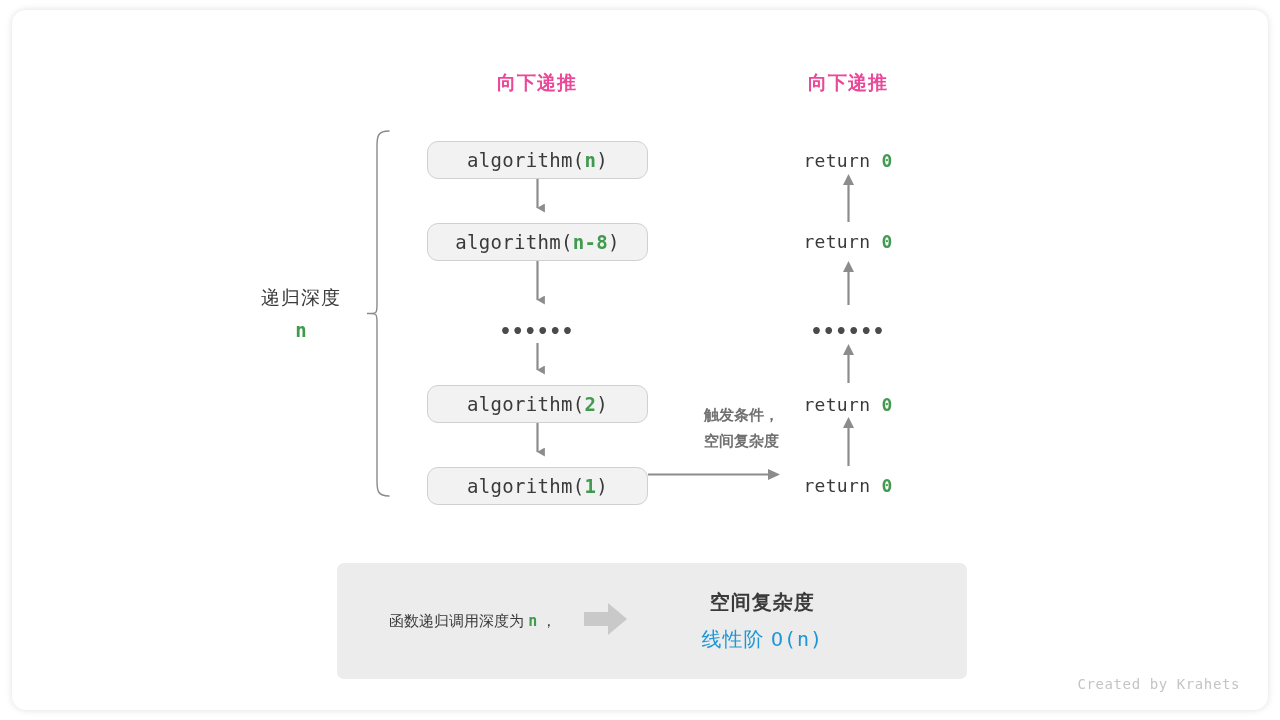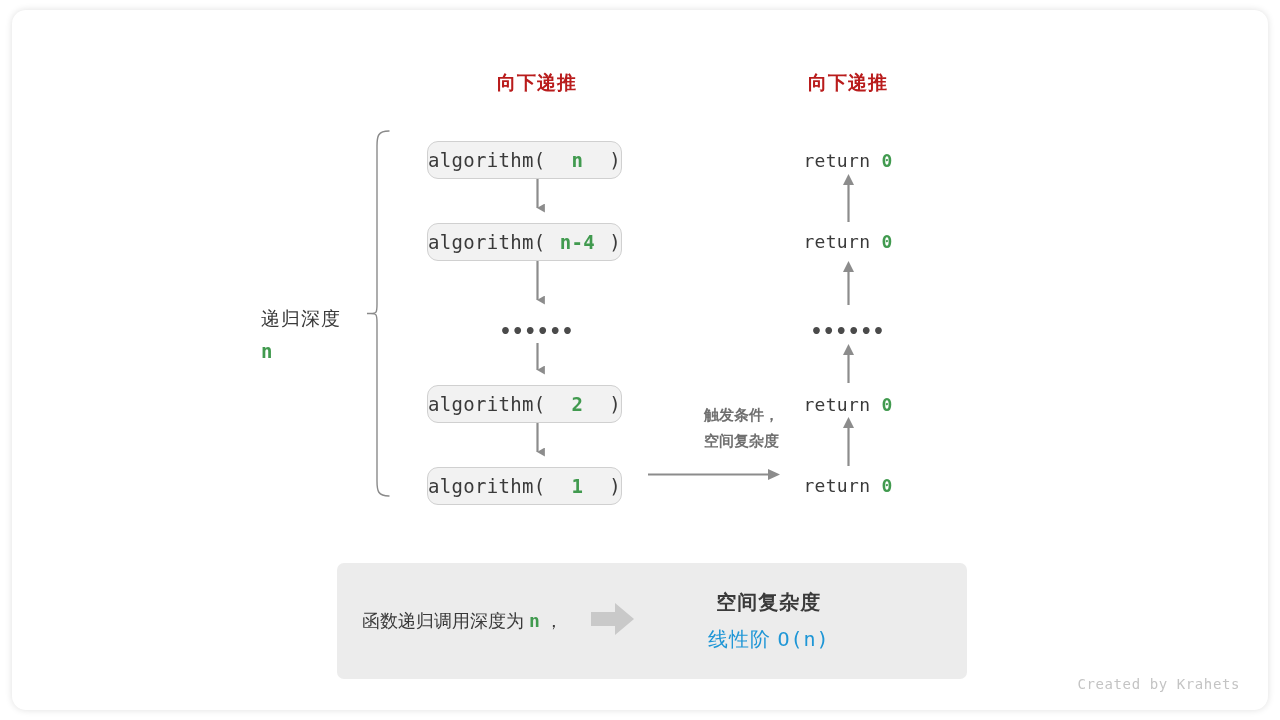--- a/index.html
+++ b/index.html
@@ -25,45 +25,45 @@
     border-radius: 14px;
     box-shadow: 0 0 7px rgba(0,0,0,0.13);
     overflow: hidden;
   }
 
   
   .col-header {
     position: absolute;
     font-size: 19px;
     font-weight: bold;
-    color: #b91c1c;
+    color: #ec4899;
     letter-spacing: 1px;
     white-space: nowrap;
     transform: translateX(-50%);
     text-align: center;
   }
   #hdr-down { left: 525px; top: 60px; }
   #hdr-up   { left: 836px; top: 60px; }
 
   
   .call-box {
     position: absolute;
     left: 415px;
-    width: 195px;
+    width: 221px;
     height: 38px;
     box-sizing: border-box;
     background: #f2f2f2;
     border: 1px solid #d0d0d0;
     border-radius: 11px;
     font-family: "DejaVu Sans Mono", monospace;
     font-size: 19px;
     color: #3a3a3a;
     display: flex;
     align-items: center;
-    justify-content: space-between;
+    justify-content: center;
     letter-spacing: 0.3px;
   }
   .call-box .arg {
     color: #419a4f;
     font-weight: bold;
   }
 
   #box-0 { top: 131px; }
   #box-1 { top: 213px; }
   #box-2 { top: 375px; }
@@ -98,22 +98,23 @@
   .ret .val { color: #419a4f; font-weight: bold; }
   #ret-0 { top: 150px; }
   #ret-1 { top: 231px; }
   #ret-2 { top: 394px; }
   #ret-3 { top: 475px; }
 
   
   #depth-label {
     position: absolute;
     left: 289px;
-    top: 296px;
+    top: 275px;
     transform: translateX(-50%);
+    text-align: center;
     white-space: nowrap;
   }
   #depth-label .txt {
     display: block;
     font-size: 19px;
     color: #3a3a3a;
     letter-spacing: 1px;
   }
   #depth-label .nval {
     display: block;
@@ -144,22 +145,22 @@
     top: 553px;
     width: 630px;
     height: 116px;
     box-sizing: border-box;
     background: #ececec;
     border-radius: 7px;
     display: flex;
     align-items: center;
   }
   #summary-left {
-    margin-left: 25px;
-    font-size: 18px;
+    margin-left: 52px;
+    font-size: 15px;
     color: #3a3a3a;
     line-height: 1.75;
     white-space: nowrap;
   }
   #summary-left .g {
     font-family: "DejaVu Sans Mono", monospace;
     color: #419a4f;
     font-weight: bold;
   }
   #summary-left .mono {
@@ -274,21 +275,21 @@
     <span class="nval">n</span>
   </div>
 
   <div class="call-box" id="box-0">
     <span>algorithm(</span>
       <span class="arg">n</span>
       <span>)</span>
   </div>
   <div class="call-box" id="box-1">
     <span>algorithm(</span>
-      <span class="arg">n-4</span>
+      <span class="arg">n-8</span>
       <span>)</span>
   </div>
   <div class="call-box" id="box-2">
     <span>algorithm(</span>
       <span class="arg">2</span>
       <span>)</span>
   </div>
   <div class="call-box" id="box-3">
     <span>algorithm(</span>
       <span class="arg">1</span>

